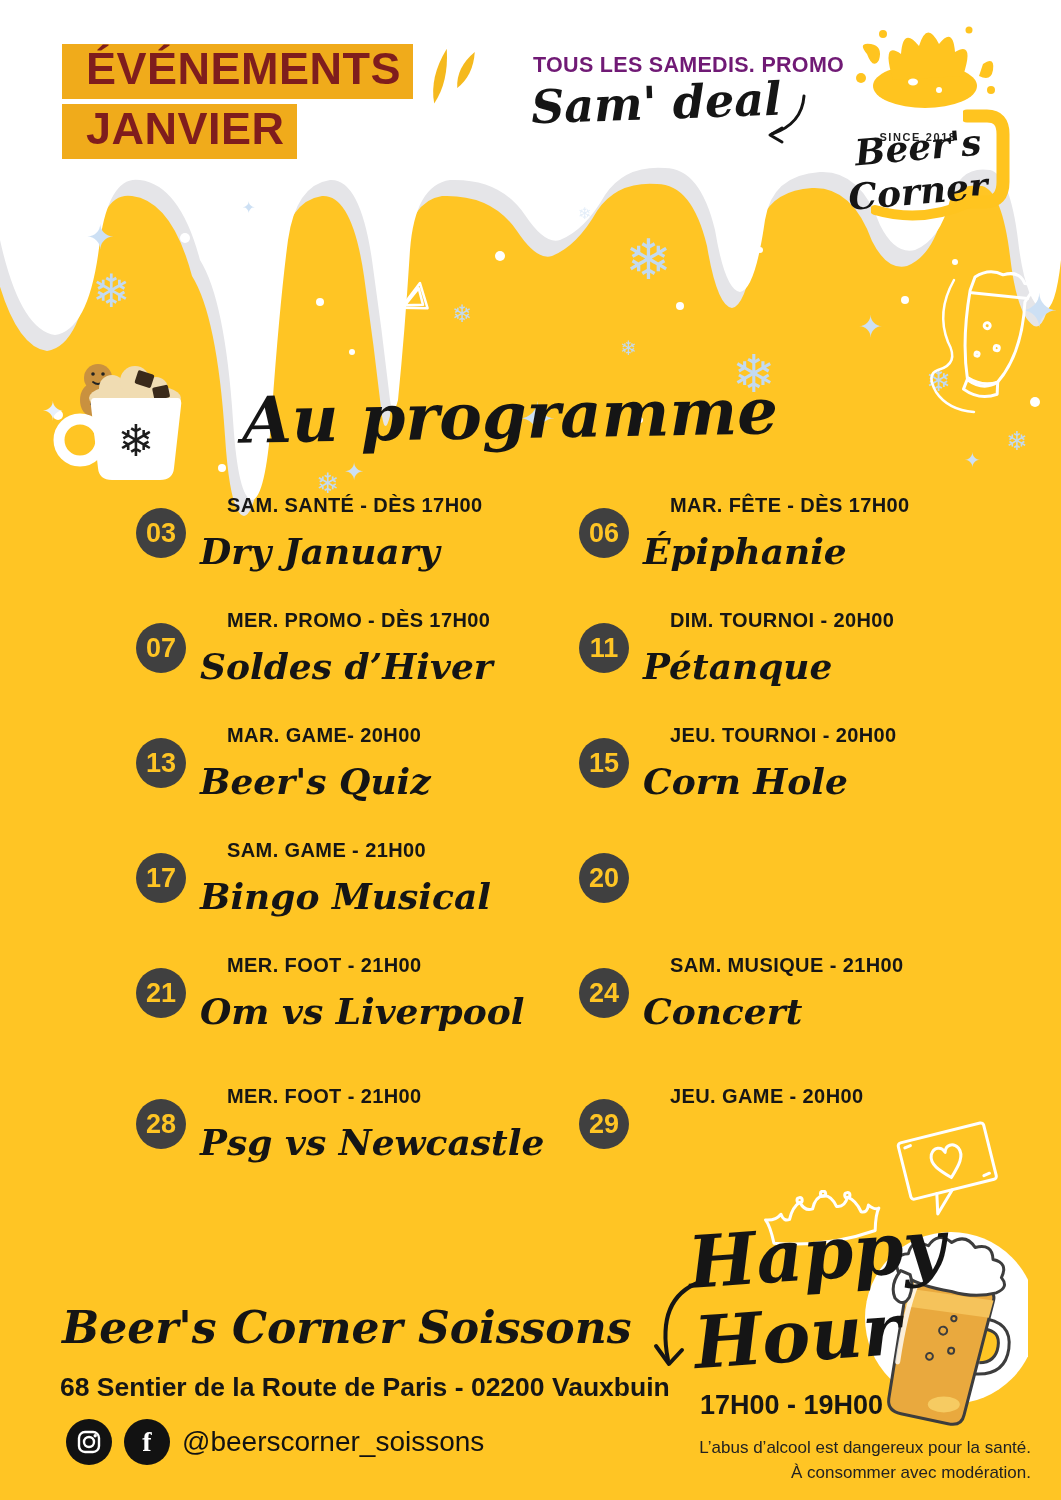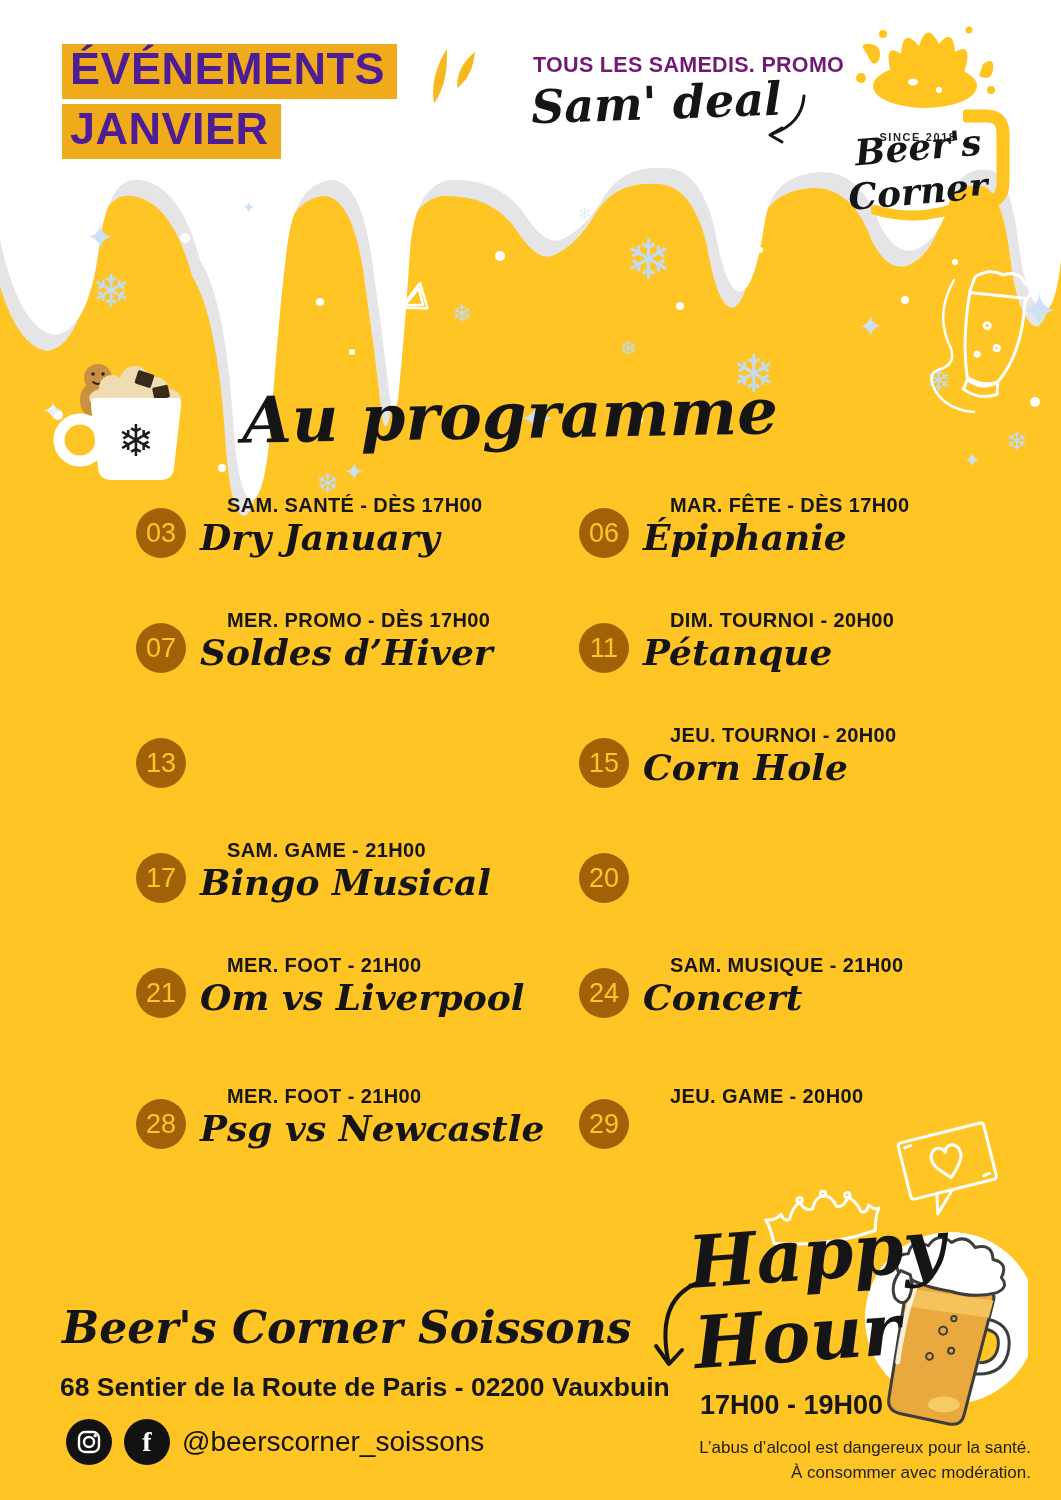--- a/index.html
+++ b/index.html
@@ -7,39 +7,39 @@
           background:#FFC524;font-family:"Liberation Sans",sans-serif;color:#1A1A1A;}
   .abs{position:absolute;}
   
   .foam-svg{position:absolute;left:0;top:0;z-index:1;}
   
   .snow,.spark{position:absolute;z-index:2;color:#C3DAF0;line-height:1;user-select:none;}
   .spark{color:#CDE0F4;}
   .deco{position:absolute;z-index:2;}
   
   .hdr{position:absolute;z-index:5;}
-  .title-line{display:table;background:#F0AB1B;color:#4c1d95;font-weight:800;
-              font-size:45px;line-height:1.02;letter-spacing:.5px;padding:2px 12px 7px 8px;}
+  .title-line{display:table;background:#F0AB1B;color:#7f1d1d;font-weight:800;
+              font-size:45px;line-height:1.02;letter-spacing:.5px;padding:2px 12px 7px 24px;}
   .title-line+.title-line{margin-top:5px;}
   .promo-label{font-size:21.5px;font-weight:800;letter-spacing:.3px;color:#701a75;}
   .script{font-family:"DejaVu Serif",serif;font-style:italic;font-weight:700;color:#151515;}
   .promo-script{font-size:46px;transform:rotate(-2deg);}
   .logo-since{font-size:11px;font-weight:700;letter-spacing:1.6px;text-align:center;color:#222;margin-top:12px;}
   .logo-script{font-size:36px;text-align:center;transform:rotate(-5deg);}
   
   .prog-heading{font-size:64px;text-align:center;transform:rotate(-1deg);}
   .events{position:absolute;left:136px;top:492px;width:860px;z-index:5;
           display:grid;grid-template-columns:443px 1fr;grid-auto-rows:115px;}
   .event{display:flex;gap:14px;}
   .event:nth-last-child(-n+2){margin-top:16px;}
   .badge{flex:0 0 auto;width:50px;height:50px;margin-top:16px;border-radius:50%;
-         background:#a16207;color:#FFC524;font-weight:400;font-size:27px;
+         background:#404040;color:#FFC524;font-weight:700;font-size:27px;
          display:flex;align-items:center;justify-content:center;}
   .elabel{font-size:20px;font-weight:800;letter-spacing:.4px;color:#161616;padding-top:2px;margin-left:27px;}
-  .ename{font-size:36px;line-height:1.15;margin-top:0;}
+  .ename{font-size:36px;line-height:1.15;margin-top:14px;}
   
   .venue{font-size:44px;}
   .address{font-size:26.5px;font-weight:800;color:#161616;}
   .happy{font-size:72px;transform:rotate(-4deg);line-height:1;}
   .hh-time{font-size:27px;font-weight:800;color:#161616;}
   .soc-circle{width:46px;height:46px;border-radius:50%;background:#121212;
               display:flex;align-items:center;justify-content:center;}
   .handle{font-size:28px;font-weight:500;color:#121212;}
   .disclaimer{font-size:17px;line-height:1.45;text-align:right;color:#222;}
   .z5{z-index:5;}
@@ -207,20 +207,24 @@
     </div>
     <div class="event">
       <div class="badge">11</div>
       <div>
           <div class="elabel">DIM. TOURNOI - 20H00</div>
            <div class="ename script">Pétanque</div>
         </div>
     </div>
     <div class="event">
       <div class="badge">13</div>
+      <div>
+          <div class="elabel">MAR. GAME- 20H00</div>
+           <div class="ename script">Beer's Quiz</div>
+        </div>
     </div>
     <div class="event">
       <div class="badge">15</div>
       <div>
           <div class="elabel">JEU. TOURNOI - 20H00</div>
            <div class="ename script">Corn Hole</div>
         </div>
     </div>
     <div class="event">
       <div class="badge">17</div>

